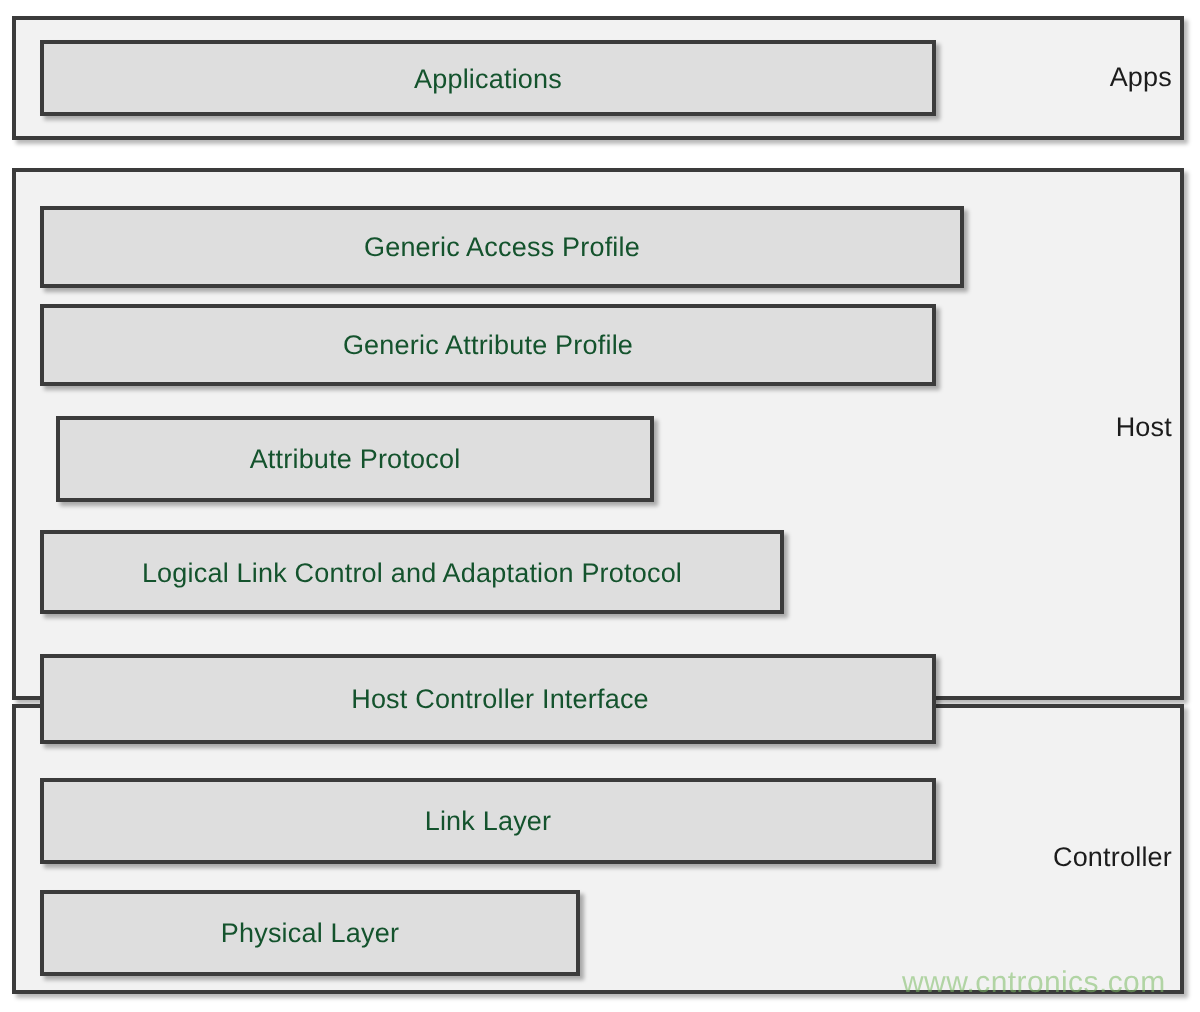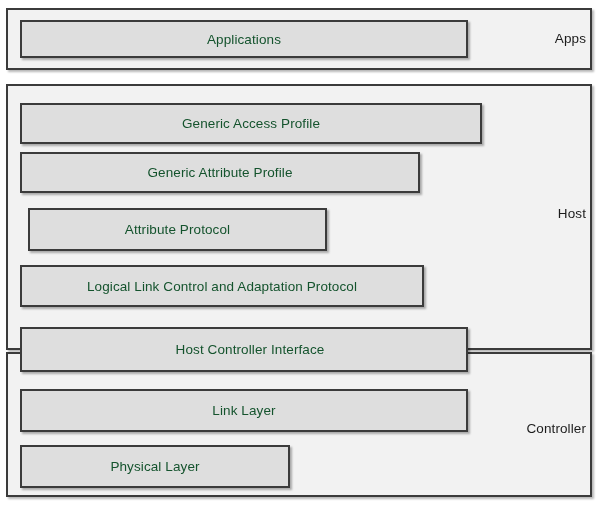--- a/index.html
+++ b/index.html
@@ -90,44 +90,45 @@
   </div>
 
   <div class="group" style="left:6px; top:84px; width:586px; height:266px;">
   </div>
   <div class="group-label" style="top:206px; right:14px;margin-left:12px;">Host</div>
 
   <div class="block" style="left:20px; top:92px; width:462px; height:41px;margin-top:11px;">
     <span class="block-label">Generic Access Profile</span>
   </div>
 
-  <div class="block" style="left:20px; top:152px; width:400px; height:41px;">
+  <div class="block" style="left:20px; top:152px; width:448px; height:41px;">
     <span class="block-label">Generic Attribute Profile</span>
   </div>
 
   <div class="block" style="left:28px; top:208px; width:299px; height:43px;">
     <span class="block-label">Attribute Protocol</span>
   </div>
 
 
-  <div class="block" style="left:20px; top:265px; width:404px; height:42px;">
+  <div class="block" style="left:20px; top:265px; width:372px; height:42px;">
     <span class="block-label">Logical Link Control and Adaptation Protocol</span>
   </div>
 
   <div class="group" style="left:6px; top:352px; width:586px; height:145px;">
   </div>
   <div class="group-label" style="top:421px; right:14px;">Controller</div>
 
   <div class="block block-straddle" style="left:20px; top:327px; width:448px; height:45px;padding-left:12px;">
     <span class="block-label">Host Controller Interface</span>
   </div>
 
   <div class="block" style="left:20px; top:445px; width:270px; height:43px;">
     <span class="block-label">Physical Layer</span>
   </div>
 
   <div class="block" style="left:20px; top:389px; width:448px; height:43px;">
     <span class="block-label">Link Layer</span>
   </div>
 
 
+  <div id="watermark" style="left:451px; top:483px;">www.cntronics.com</div>
 
 </div>
 
 </body></html>

